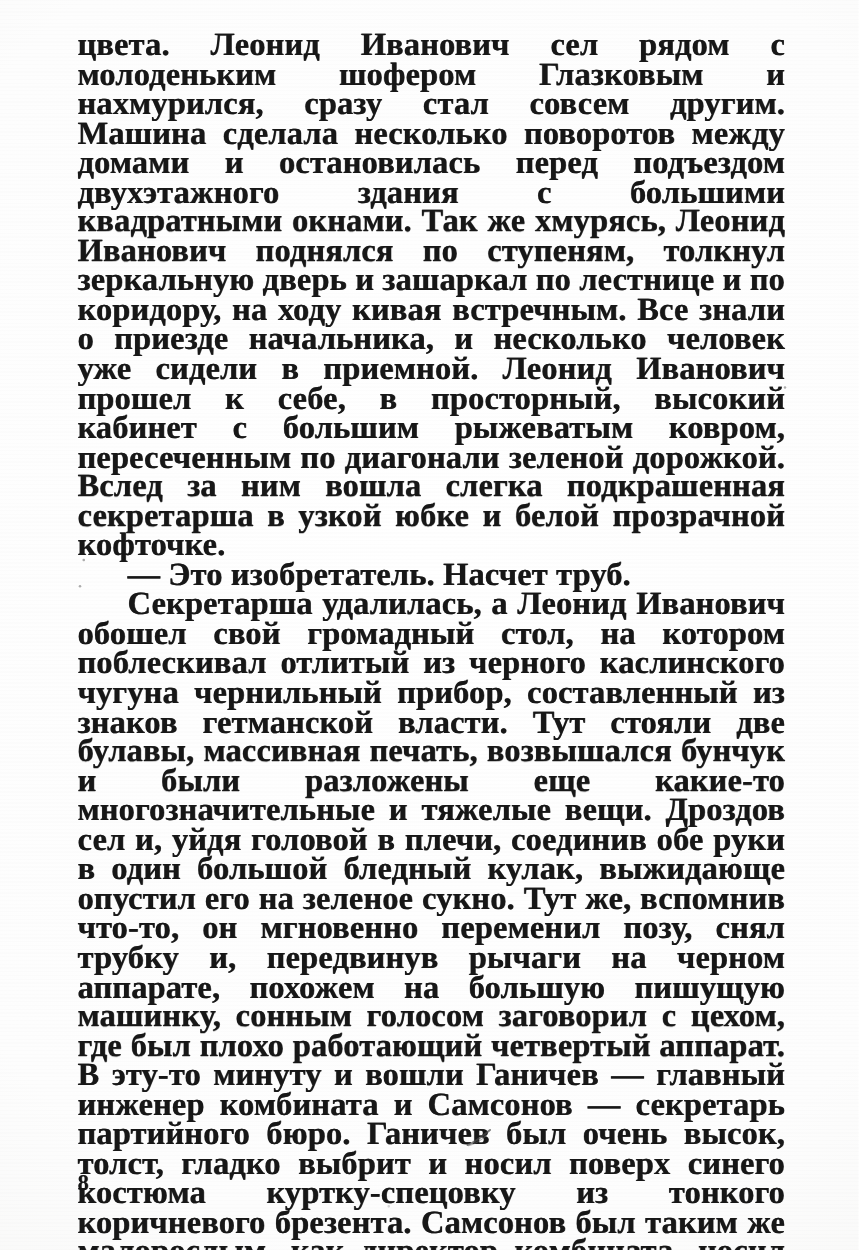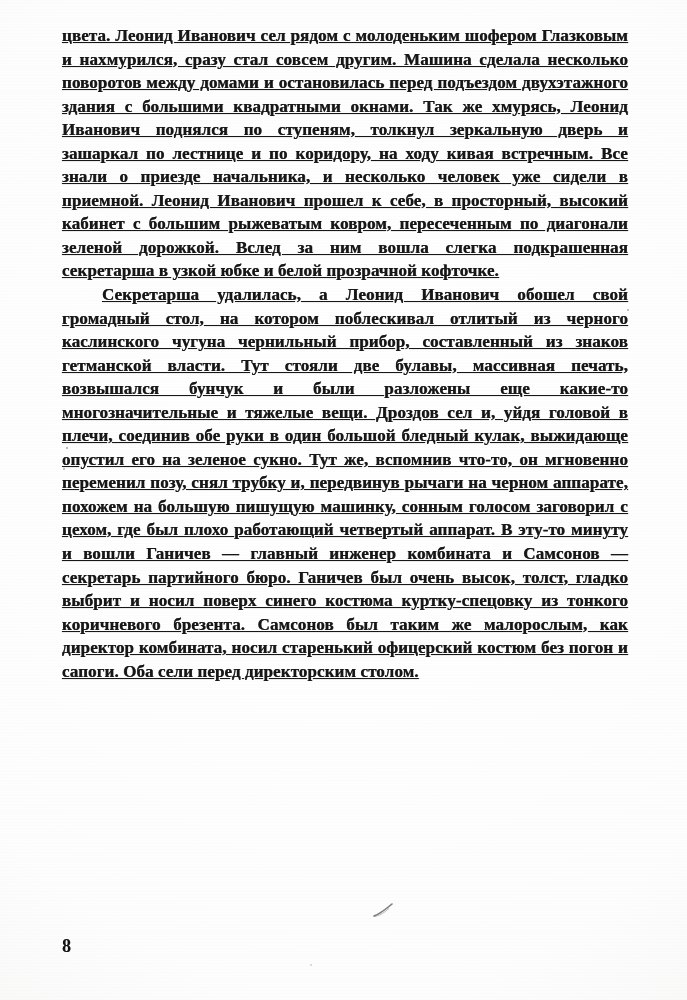--- a/index.html
+++ b/index.html
@@ -42,33 +42,32 @@
     position: absolute;
     left: 62px;
     top: 24px;
     width: 566px;
   }
 
   p.para {
     margin: 0;
     text-align: justify;
     text-justify: inter-word;
-    font-size: 17px;
+    font-size: 26px;
     line-height: 23.55px;
     letter-spacing: 0.1px;
     color: #171717;
     font-weight: 600;
     -webkit-font-smoothing: none;
     text-rendering: optimizeLegibility;
     
     text-shadow:
       0.35px 0 0 rgba(20,20,20,0.55),
       -0.3px 0 0 rgba(20,20,20,0.30),
       0 0.3px 0 rgba(20,20,20,0.25);
-    text-decoration: underline;
   }
   p.para.indent { text-indent: 40px; }
 
   
   #folio {
     position: absolute;
     left: 62px;
     top: 936px;
     font-size: 18px;
     font-weight: 700;
@@ -96,20 +95,21 @@
     opacity: .5;
   }
 </style>
 </head>
 <body>
 
 <div id="page-scan"></div>
 
 <div id="text-block">
   <p class="para">цвета. Леонид Иванович сел рядом с молоденьким шофером Глазковым и нахмурился, сразу стал совсем другим. Машина сделала несколько поворотов между домами и остановилась перед подъездом двухэтажного здания с большими квадратными окнами. Так же хмурясь, Леонид Иванович поднялся по ступеням, толкнул зеркальную дверь и зашаркал по лестнице и по коридору, на ходу кивая встречным. Все знали о приезде начальника, и несколько человек уже сидели в приемной. Леонид Иванович прошел к себе, в просторный, высокий кабинет с большим рыжеватым ковром, пересеченным по диагонали зеленой дорожкой. Вслед за ним вошла слегка подкрашенная секретарша в узкой юбке и белой прозрачной кофточке.</p>
+  <p class="para indent">— Это изобретатель. Насчет труб.</p>
   <p class="para indent">Секретарша удалилась, а Леонид Иванович обошел свой громадный стол, на котором поблескивал отлитый из черного каслинского чугуна чернильный прибор, составленный из знаков гетманской власти. Тут стояли две булавы, массивная печать, возвышался бунчук и были разложены еще какие-то многозначительные и тяжелые вещи. Дроздов сел и, уйдя головой в плечи, соединив обе руки в один большой бледный кулак, выжидающе опустил его на зеленое сукно. Тут же, вспомнив что-то, он мгновенно переменил позу, снял трубку и, передвинув рычаги на черном аппарате, похожем на большую пишущую машинку, сонным голосом заговорил с цехом, где был плохо работающий четвертый аппарат. В эту-то минуту и вошли Ганичев — главный инженер комбината и Самсонов — секретарь партийного бюро. Ганичев был очень высок, толст, гладко выбрит и носил поверх синего костюма куртку-спецовку из тонкого коричневого брезента. Самсонов был таким же малорослым, как директор комбината, носил старенький офицерский костюм без погон и сапоги. Оба сели перед директорским столом.</p>
 </div>
 
 <div id="pencil-mark">
   <svg width="28" height="16" viewBox="0 0 28 16">
     <path d="M2 13 C8 11, 14 6, 20 1" stroke="#4a4a4a" stroke-width="1.6" fill="none" stroke-linecap="round" opacity="0.72"></path>
     <path d="M3 13.6 C9 12, 13 9, 17 5.5" stroke="#6b6b6b" stroke-width="1" fill="none" stroke-linecap="round" opacity="0.45"></path>
   </svg>
 </div>
 

